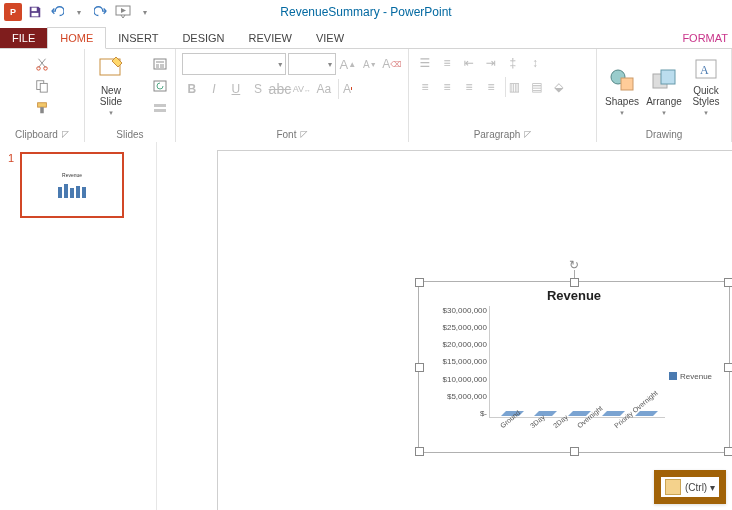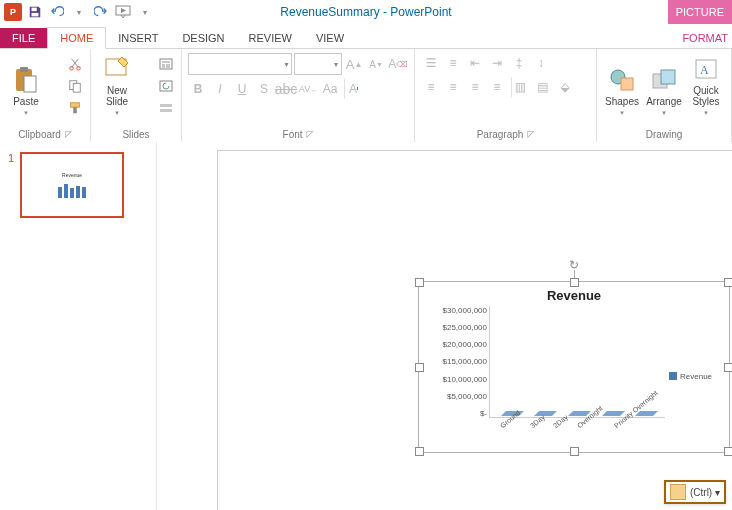--- a/index.html
+++ b/index.html
@@ -7,21 +7,21 @@
 
 .titlebar{height:24px;background:#fff;border-bottom:0;position:relative}
 .qat{position:absolute;left:0;top:0;height:24px;display:flex;align-items:center;gap:4px;padding-left:4px}
 .qat .pp-icon{width:18px;height:18px;background:#d24726;color:#fff;font-size:9px;font-weight:bold;display:flex;align-items:center;justify-content:center;border-radius:2px}
 .qat .qbtn{width:18px;height:18px;display:flex;align-items:center;justify-content:center;color:#777}
 .titlebar .title{position:absolute;left:0;right:0;top:0;height:24px;display:flex;align-items:center;justify-content:center;font-size:12px;color:#0369a1;pointer-events:none}
 .titlebar .ctx-tab{position:absolute;right:0;top:0;height:24px;background:#e46ba8;color:#fff;font-size:11px;padding:0 8px;display:flex;align-items:center}
 
 .tabs{height:24px;display:flex;align-items:flex-end;border-bottom:1px solid #d4d4d4;padding-left:0}
 .tab{padding:4px 12px 4px 12px;font-size:11px;color:#444;cursor:pointer}
-.tab.file{background:#be185d;color:#fff}
+.tab.file{background:#7f1d1d;color:#fff}
 .tab.active{color:#d24726;border:1px solid #d4d4d4;border-bottom:1px solid #fff;margin-bottom:-1px;background:#fff}
 .tab.ctx{color:#c9348a}
 
 .ribbon{height:94px;background:#fff;border-bottom:1px solid #d4d4d4;display:flex}
 .group{border-right:1px solid #e1e1e1;padding:4px 6px 2px 6px;display:flex;flex-direction:column;justify-content:space-between;align-items:center}
 .group-body{display:flex;align-items:flex-start;gap:20px;flex:1}
 .group-label{font-size:10px;color:#777;text-align:center;width:100%;display:flex;justify-content:center;align-items:center;gap:4px;height:14px}
 .group-label .dlg{font-size:9px;color:#999}
 .bigbtn{display:flex;flex-direction:column;align-items:center;justify-content:flex-end;width:40px;height:64px;gap:2px;color:#444}
 .bigbtn .ico{width:28px;height:28px;display:flex;align-items:center;justify-content:center}
@@ -62,21 +62,21 @@
 .grid{position:absolute;left:60px;right:4px;top:0;bottom:28px;border-left:1px solid #ccc;border-bottom:1px solid #ccc}
 .bars3d{position:absolute;left:60px;right:4px;top:0;bottom:28px;display:flex;align-items:flex-end;justify-content:space-around;padding:0 4px 2px 4px}
 .bar3d{width:18px;position:relative}
 .bar3d .front{position:absolute;left:0;bottom:0;width:100%;background:linear-gradient(90deg,#3c6ca5,#5b8bc4)}
 .bar3d .top{position:absolute;left:0;width:100%;height:5px;background:#7aa3d1;transform:skewX(-45deg);transform-origin:bottom left}
 .xaxis{position:absolute;left:60px;right:4px;bottom:0;height:28px;display:flex;justify-content:space-around}
 .xaxis span{font-size:7px;color:#555;transform:rotate(-40deg);transform-origin:top left;white-space:nowrap;position:relative;top:6px;left:6px}
 .legend{width:54px;display:flex;align-items:center;justify-content:flex-start;gap:3px;font-size:8px;color:#555}
 .legend .sw{width:8px;height:8px;background:#4a7ab0}
 
-.paste-float{position:absolute;right:6px;bottom:6px;background:#fff;border:2px solid #a16207;padding:2px 4px;font-size:10px;display:flex;align-items:center;gap:4px;box-shadow:0 1px 3px rgba(0,0,0,.15)}
+.paste-float{position:absolute;right:6px;bottom:6px;background:#fff;border:7px solid #a16207;padding:2px 4px;font-size:10px;display:flex;align-items:center;gap:4px;box-shadow:0 1px 3px rgba(0,0,0,.15)}
 .paste-float .pi{width:14px;height:14px;background:#f4d28c;border:1px solid #caa452}
 svg{display:block}
 </style>
 </head>
 <body>
 <div class="window">
 
 <div class="titlebar">
   <div class="qat">
     <div class="pp-icon">P</div>
@@ -101,49 +101,37 @@
     <div class="qbtn">
           <svg width="16" height="14" viewBox="0 0 16 14">
             <rect x="1" y="1" width="14" height="9" fill="none" stroke="#888"></rect>
             <path d="M6 3l5 2.5L6 8z" fill="#888"></path>
             <path d="M6 10l2 3 2-3" fill="none" stroke="#888"></path>
           </svg>
         </div>
     <div class="qbtn" style="font-size:8px;color:#888">▾</div>
   </div>
   <div class="title">RevenueSummary - PowerPoint</div>
-  <div class="ctx-tab">PICTURE</div>
 </div>
 
 <div class="tabs">
   <div class="tab file">FILE</div>
   <div class="tab active">HOME</div>
   <div class="tab">INSERT</div>
   <div class="tab">DESIGN</div>
   <div class="tab">REVIEW</div>
   <div class="tab">VIEW</div>
   <div style="flex:1"></div>
   <div class="tab ctx" style="padding-right:4px">FORMAT</div>
 </div>
 
 <div class="ribbon">
 
   <div class="group" style="width:78px">
     <div class="group-body">
-      <div class="bigbtn">
-        <div class="ico">
-              <svg width="26" height="28" viewBox="0 0 26 28">
-                <rect x="3" y="3" width="16" height="22" rx="2" fill="#c98f3f"></rect>
-                <rect x="7" y="1" width="8" height="5" rx="1" fill="#888"></rect>
-                <rect x="11" y="10" width="12" height="16" fill="#fff" stroke="#888"></rect>
-              </svg>
-            </div>
-        <div class="lbl">Paste</div>
-        <div style="font-size:7px;color:#888">▾</div>
-      </div>
       <div class="smallcol">
         <div class="smallbtn">
               <svg width="14" height="14" viewBox="0 0 16 16">
                 <path stroke="#888" fill="none" d="M4 2l8 10M12 2L4 12"></path>
                 <circle cx="4" cy="13" r="2" fill="none" stroke="#d24726"></circle>
                 <circle cx="12" cy="13" r="2" fill="none" stroke="#d24726"></circle>
               </svg>
             </div>
         <div class="smallbtn">
               <svg width="14" height="14" viewBox="0 0 16 16">

